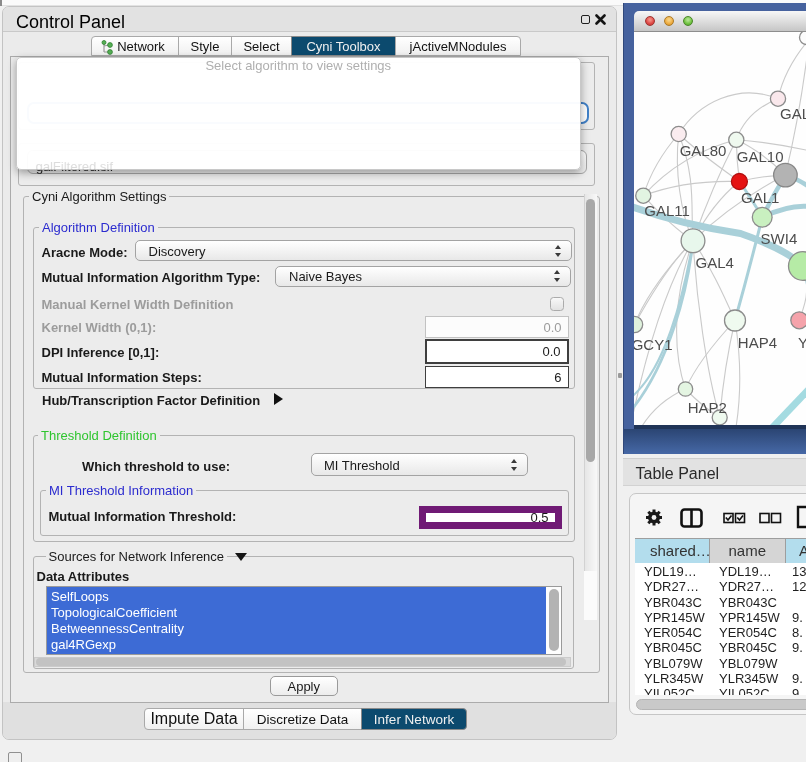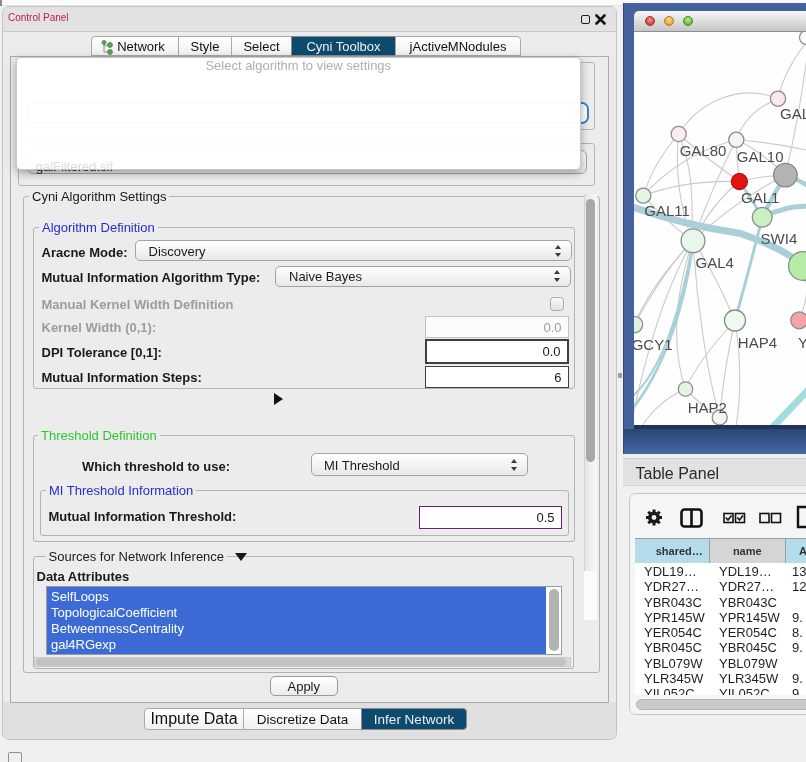--- a/index.html
+++ b/index.html
@@ -29,21 +29,21 @@
 </style>
 </head>
 <body>
 <div id="page">
 
   <div class="ab" style="left:0;top:0;width:806px;height:6px;background:#FAFAFA;border-bottom:1px solid #E2E2E2;"></div>
   <div class="ab" style="left:0;top:0;width:1.5px;height:6px;background:#8A8A8A;"></div>
 
   <div class="ab" style="left:2px;top:6px;width:615px;height:734px;background:#EBEBEB;border:1px solid #C3C3C3;border-radius:7px;"></div>
   <div class="ab" style="left:3px;top:7px;width:613px;height:25px;background:#E2E2E2;border-bottom:1px solid #C9C9C9;border-radius:6px 6px 0 0;"></div>
-  <div class="ab" style="left:8px;top:12px;font-size:10px;color:#be185d;">Control Panel</div>
+  <div class="ab" style="left:16px;top:12px;font-size:18px;color:#000000;">Control Panel</div>
 
   <div class="ab" style="left:581px;top:14.5px;width:9px;height:9px;border:1.5px solid #1F1F1F;border-radius:2px;"></div>
   <svg class="ab" style="left:595px;top:14px;" width="11" height="11" viewBox="0 0 11 11">
     <path d="M1.5,1.5 L9.5,9.5 M9.5,1.5 L1.5,9.5" stroke="#141414" stroke-width="2.6" stroke-linecap="round"></path>
   </svg>
 
   <div class="ab" style="left:3px;top:702px;width:613px;height:37px;background:#E0E0E0;border-radius:0 0 6px 6px;"></div>
 
   <div class="ab" style="left:10px;top:55.5px;width:599px;height:647px;border:1px solid #ABABAB;background:#ECECEC;"></div>
 
@@ -99,46 +99,47 @@
     </div>
 
   <div class="ab bold gray" style="left:41.5px;top:297px;">Manual Kernel Width Definition</div>
   <div class="ab" style="left:550px;top:296.5px;width:14px;height:14px;border:1px solid #ABABAB;border-radius:3.5px;background:linear-gradient(#F8F8F8,#E2E2E2);"></div>
 
   <div class="ab bold gray" style="left:41.5px;top:320px;">Kernel Width (0,1):</div>
   <div class="ab tf" style="left:424.5px;top:315.5px;width:144px;height:22px;border:1px solid #C2C2C2;background:#FCFCFC;">
       <span class="gray">0.0</span>
     </div>
 
-  <div class="ab bold" style="left:41.5px;top:345px;">DPI Tolerance [0,1]:</div>
+  <div class="ab bold" style="left:41.5px;top:345px;">DPI Inference [0,1]:</div>
   <div class="ab tf" style="left:424.5px;top:338.5px;width:144px;height:25px;border:2px solid #3F3F3F;">
       <span>0.0</span>
     </div>
 
   <div class="ab bold" style="left:41.5px;top:370px;">Mutual Information Steps:</div>
   <div class="ab tf" style="left:424.5px;top:365.5px;width:144px;height:22.5px;border:1.5px solid #3F3F3F;">
       <span>6</span>
     </div>
 
+  <div class="ab bold" style="left:42px;top:392.5px;">Hub/Transcription Factor Definition</div>
   <div class="ab" style="left:274px;top:393px;width:0;height:0;border-left:9px solid #111;border-top:6px solid transparent;border-bottom:6px solid transparent;"></div>
 
   <div class="ab grp" style="left:32.5px;top:435px;width:542px;height:107px;"></div>
   <div class="ab gtitle" style="left:38px;top:429px;color:#2FC52F;">Threshold Definition</div>
 
   <div class="ab bold" style="left:82px;top:458.5px;">Which threshold to use:</div>
   <div class="ab combo" style="left:311px;top:453px;width:217px;height:23px;">
       <span class="ct" style="left:12px;">MI Threshold</span>
       <span class="ud"></span>
     </div>
 
   <div class="ab grp" style="left:40px;top:489.5px;width:529px;height:46px;"></div>
   <div class="ab gtitle" style="left:46px;top:483.5px;color:#2B2BCF;">MI Threshold Information</div>
 
   <div class="ab bold" style="left:48.5px;top:509px;">Mutual Information Threshold:</div>
-  <div class="ab tf" style="left:418.5px;top:505.5px;width:143px;height:23.5px;border:1px solid #701a75;">
+  <div class="ab tf" style="left:418.5px;top:505.5px;width:143px;height:23.5px;border:7px solid #701a75;">
       <span>0.5</span>
     </div>
 
   <div class="ab grp" style="left:32.5px;top:556px;width:541px;height:113px;"></div>
   <div class="ab gtitle" style="left:45.5px;top:549.5px;">Sources for Network Inference</div>
   <div class="ab" style="left:234.5px;top:552.5px;width:0;height:0;border-top:8px solid #151515;border-left:6.5px solid transparent;border-right:6.5px solid transparent;"></div>
   <div class="ab bold" style="left:36.5px;top:569px;">Data Attributes</div>
 
   <div class="ab" style="left:46px;top:586px;width:516px;height:68.5px;border:1px solid #9A9A9A;background:#3D6BD5;color:#FFF;overflow:hidden;">
     <div style="padding:1.5px 0 0 4px;line-height:16px;">SelfLoops<br>TopologicalCoefficient<br>BetweennessCentrality<br>gal4RGexp</div>
@@ -285,21 +286,21 @@
   </svg>
   <svg class="ab" style="left:758.5px;top:512px;" width="23" height="12" viewBox="0 0 23 12">
     <rect x="1" y="1.5" width="9" height="9" fill="none" stroke="#111" stroke-width="1.6"></rect>
     <rect x="12.5" y="1.5" width="9" height="9" fill="none" stroke="#111" stroke-width="1.6"></rect>
   </svg>
   <svg class="ab" style="left:796px;top:505px;" width="20" height="24" viewBox="0 0 20 24">
     <path d="M2,2 L12,2 L18,8 L18,22 L2,22 Z" fill="none" stroke="#111" stroke-width="2.4"></path>
     <path d="M12,2 L12,8 L18,8" fill="none" stroke="#111" stroke-width="2"></path>
   </svg>
 
-  <div class="ab" style="left:635px;top:538px;width:171px;height:25px;border-top:1px solid #9E9E9E;border-bottom:1px solid #9E9E9E;font-size:11px;color:#333;font-weight:bold;">
+  <div class="ab" style="left:635px;top:538px;width:171px;height:25px;border-top:1px solid #9E9E9E;border-bottom:1px solid #9E9E9E;font-size:15px;color:#333;">
     <div style="position:absolute;left:0;top:0;width:73.5px;height:25px;background:#B3DDED;border-right:1px solid #9E9E9E;text-align:center;text-indent:15px;line-height:24px;">shared…</div>
     <div style="position:absolute;left:74.5px;top:0;width:75.5px;height:25px;background:#D5D5D5;border-right:1px solid #9E9E9E;text-align:center;line-height:24px;">name</div>
     <div style="position:absolute;left:151px;top:0;width:20px;height:25px;background:#B3DDED;line-height:24px;padding-left:13px;">A</div>
   </div>
 
   <div class="ab" style="left:635px;top:563px;width:171px;height:132px;background:#FFF;overflow:hidden;line-height:15.3px;font-size:13px;color:#1F1F1F;">
     <div style="position:absolute;left:9px;top:1px;">YDL19…<br>YDR27…<br>YBR043C<br>YPR145W<br>YER054C<br>YBR045C<br>YBL079W<br>YLR345W<br>YIL052C</div>
     <div style="position:absolute;left:84px;top:1px;">YDL19…<br>YDR27…<br>YBR043C<br>YPR145W<br>YER054C<br>YBR045C<br>YBL079W<br>YLR345W<br>YIL052C</div>
     <div style="position:absolute;left:157px;top:1px;">13<br>12<br><br>9.<br>8.<br>9.<br><br>9.<br>9.</div>
   </div>

